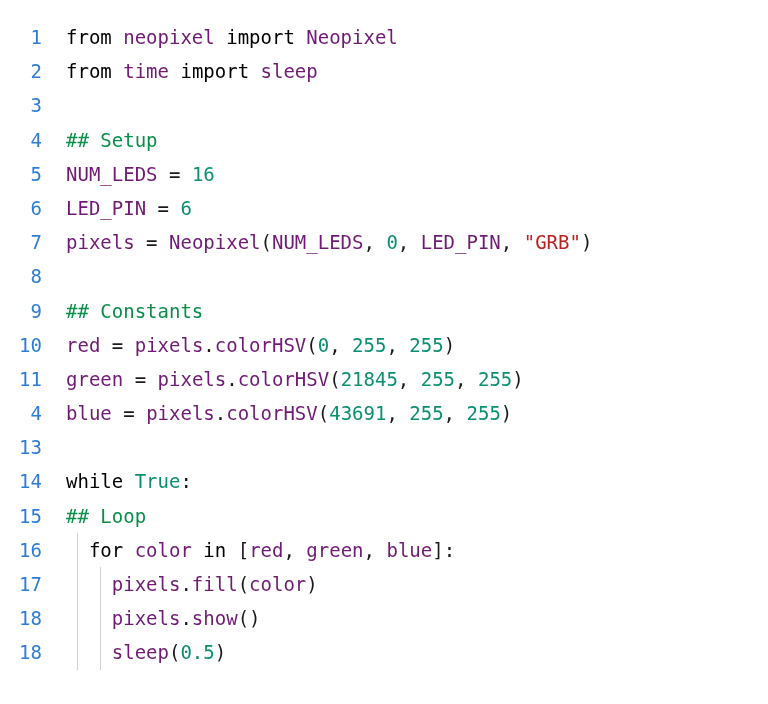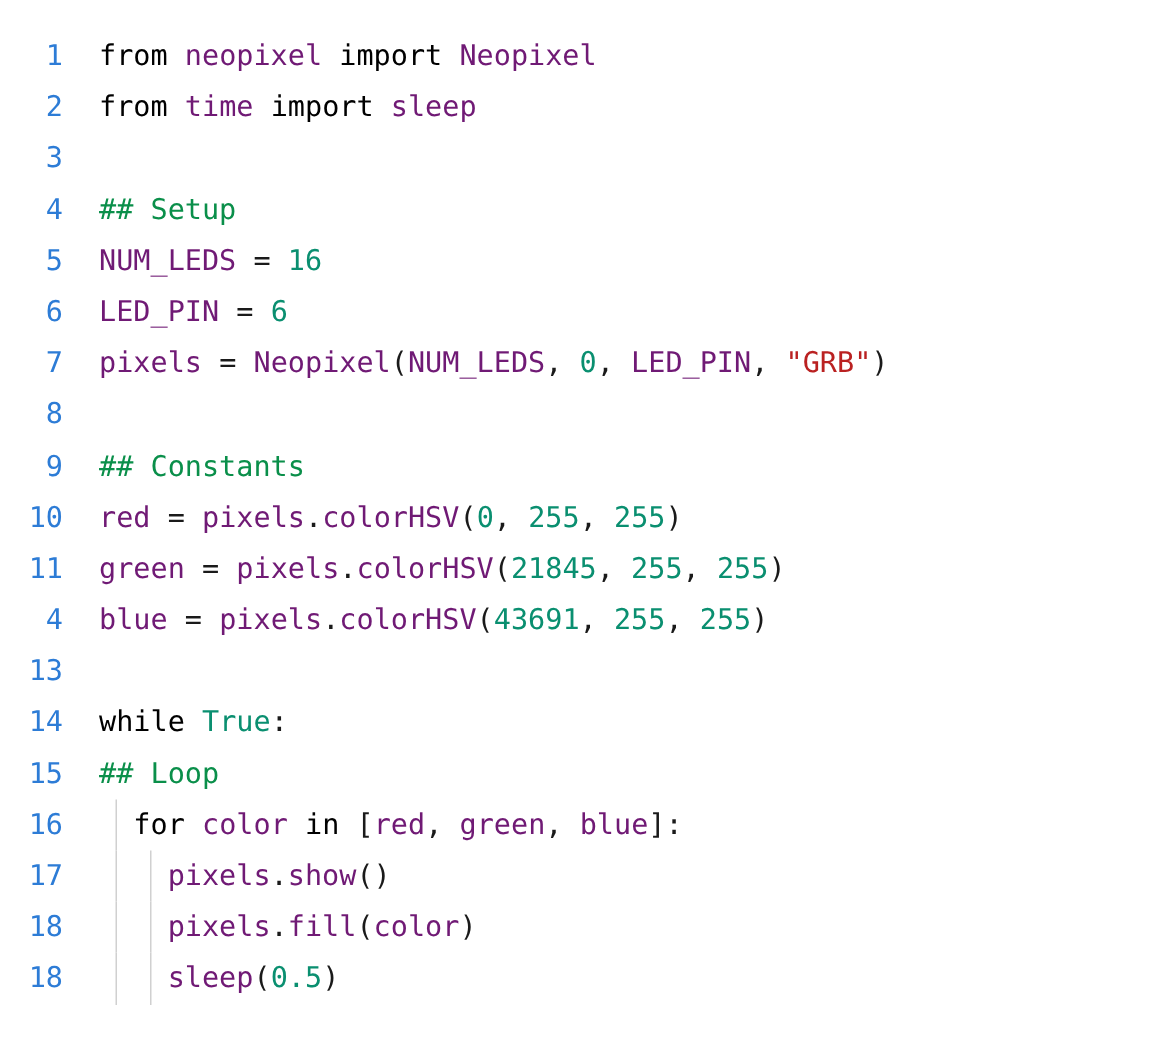--- a/index.html
+++ b/index.html
@@ -83,17 +83,17 @@
     <div class="code-line"><span class="ident">pixels</span><span> </span><span class="op">=</span><span> </span><span class="ident">Neopixel</span><span class="punc">(</span><span class="ident">NUM_LEDS</span><span class="punc">, </span><span class="num">0</span><span class="punc">, </span><span class="ident">LED_PIN</span><span class="punc">, </span><span class="str">"GRB"</span><span class="punc">)</span></div>
     <div class="code-line"></div>
     <div class="code-line"><span class="comment">## Constants</span></div>
     <div class="code-line"><span class="ident">red</span><span> </span><span class="op">=</span><span> </span><span class="ident">pixels</span><span class="punc">.</span><span class="ident">colorHSV</span><span class="punc">(</span><span class="num">0</span><span class="punc">, </span><span class="num">255</span><span class="punc">, </span><span class="num">255</span><span class="punc">)</span></div>
     <div class="code-line"><span class="ident">green</span><span> </span><span class="op">=</span><span> </span><span class="ident">pixels</span><span class="punc">.</span><span class="ident">colorHSV</span><span class="punc">(</span><span class="num">21845</span><span class="punc">, </span><span class="num">255</span><span class="punc">, </span><span class="num">255</span><span class="punc">)</span></div>
     <div class="code-line"><span class="ident">blue</span><span> </span><span class="op">=</span><span> </span><span class="ident">pixels</span><span class="punc">.</span><span class="ident">colorHSV</span><span class="punc">(</span><span class="num">43691</span><span class="punc">, </span><span class="num">255</span><span class="punc">, </span><span class="num">255</span><span class="punc">)</span></div>
     <div class="code-line"></div>
     <div class="code-line"><span class="kw">while</span><span> </span><span class="bool">True</span><span class="punc">:</span></div>
     <div class="code-line"><span class="comment">## Loop</span></div>
     <div class="code-line"><span class="guide" style="left:11px"></span>  <span class="kw">for</span><span> </span><span class="ident">color</span><span> </span><span class="kw">in</span><span> </span><span class="punc">[</span><span class="ident">red</span><span class="punc">, </span><span class="ident">green</span><span class="punc">, </span><span class="ident">blue</span><span class="punc">]</span><span class="punc">:</span></div>
+    <div class="code-line"><span class="guide" style="left:11px"></span><span class="guide" style="left:34px"></span>    <span class="ident">pixels</span><span class="punc">.</span><span class="ident">fill</span><span class="punc">(</span><span class="ident">color</span><span class="punc">)</span></div>
     <div class="code-line"><span class="guide" style="left:11px"></span><span class="guide" style="left:34px"></span>    <span class="ident">pixels</span><span class="punc">.</span><span class="ident">show</span><span class="punc">(</span><span class="punc">)</span></div>
-    <div class="code-line"><span class="guide" style="left:11px"></span><span class="guide" style="left:34px"></span>    <span class="ident">pixels</span><span class="punc">.</span><span class="ident">fill</span><span class="punc">(</span><span class="ident">color</span><span class="punc">)</span></div>
     <div class="code-line"><span class="guide" style="left:11px"></span><span class="guide" style="left:34px"></span>    <span class="ident">sleep</span><span class="punc">(</span><span class="num">0.5</span><span class="punc">)</span></div>
   </div>
 </div>
 
 </body></html>

